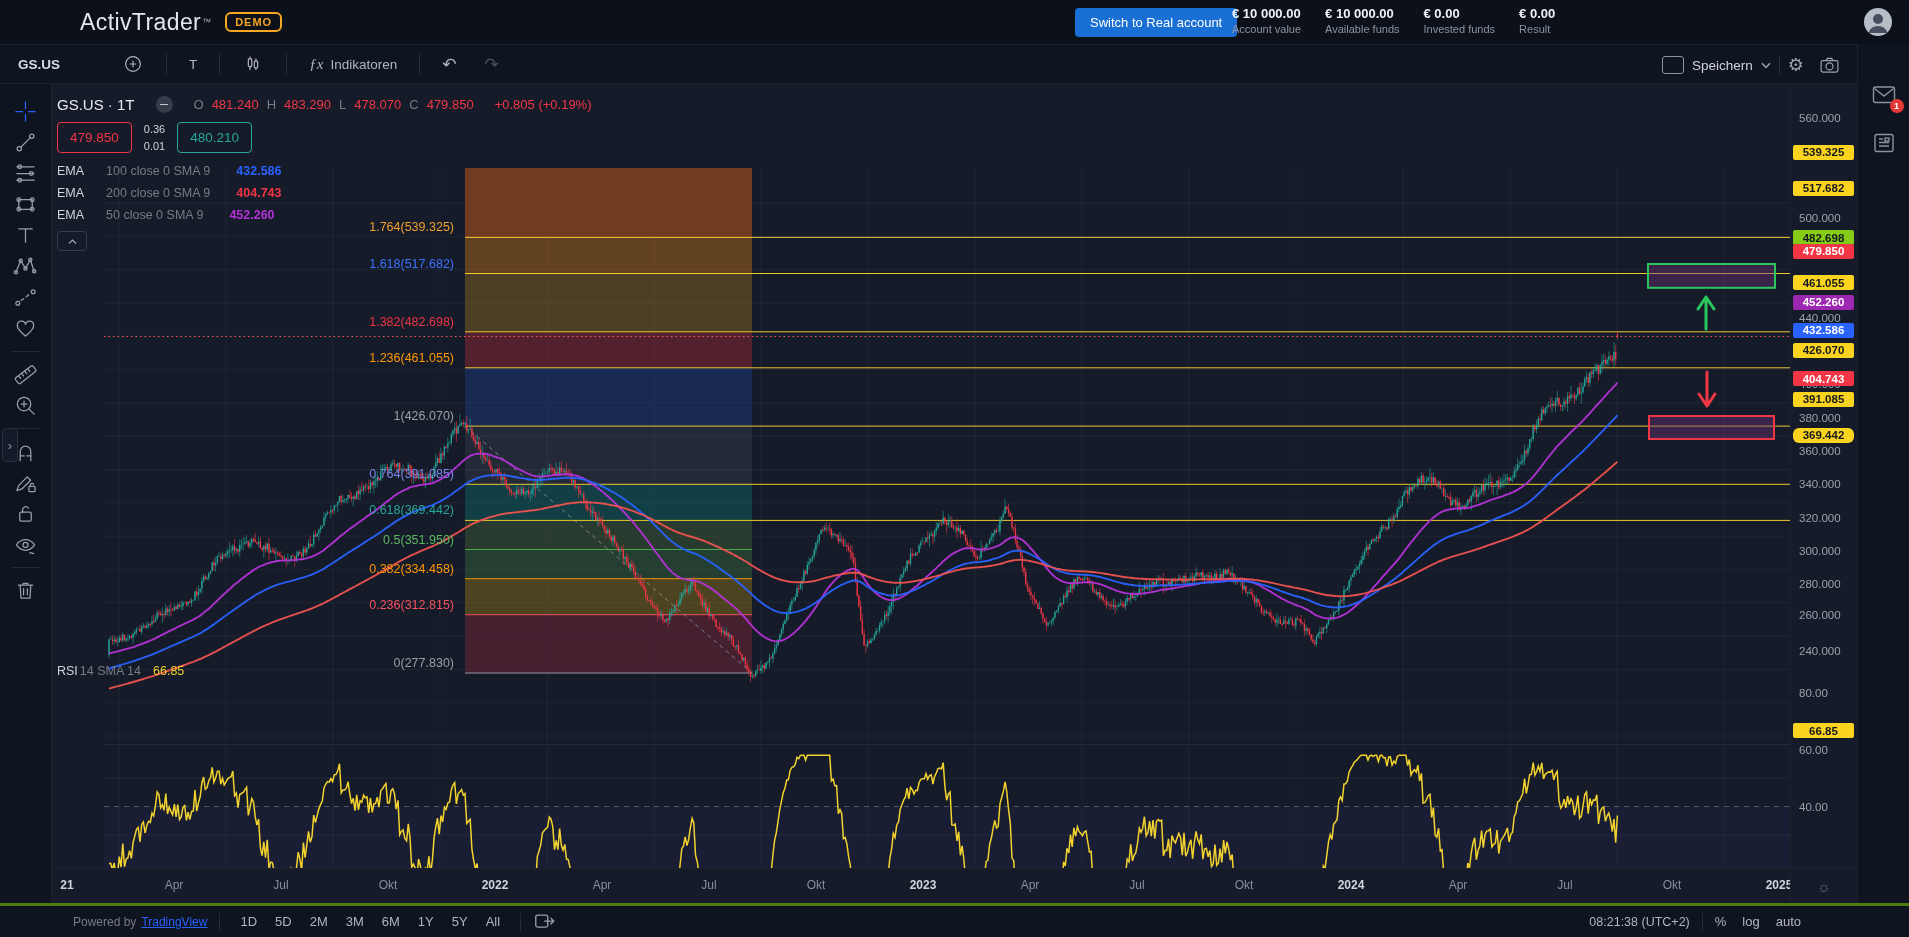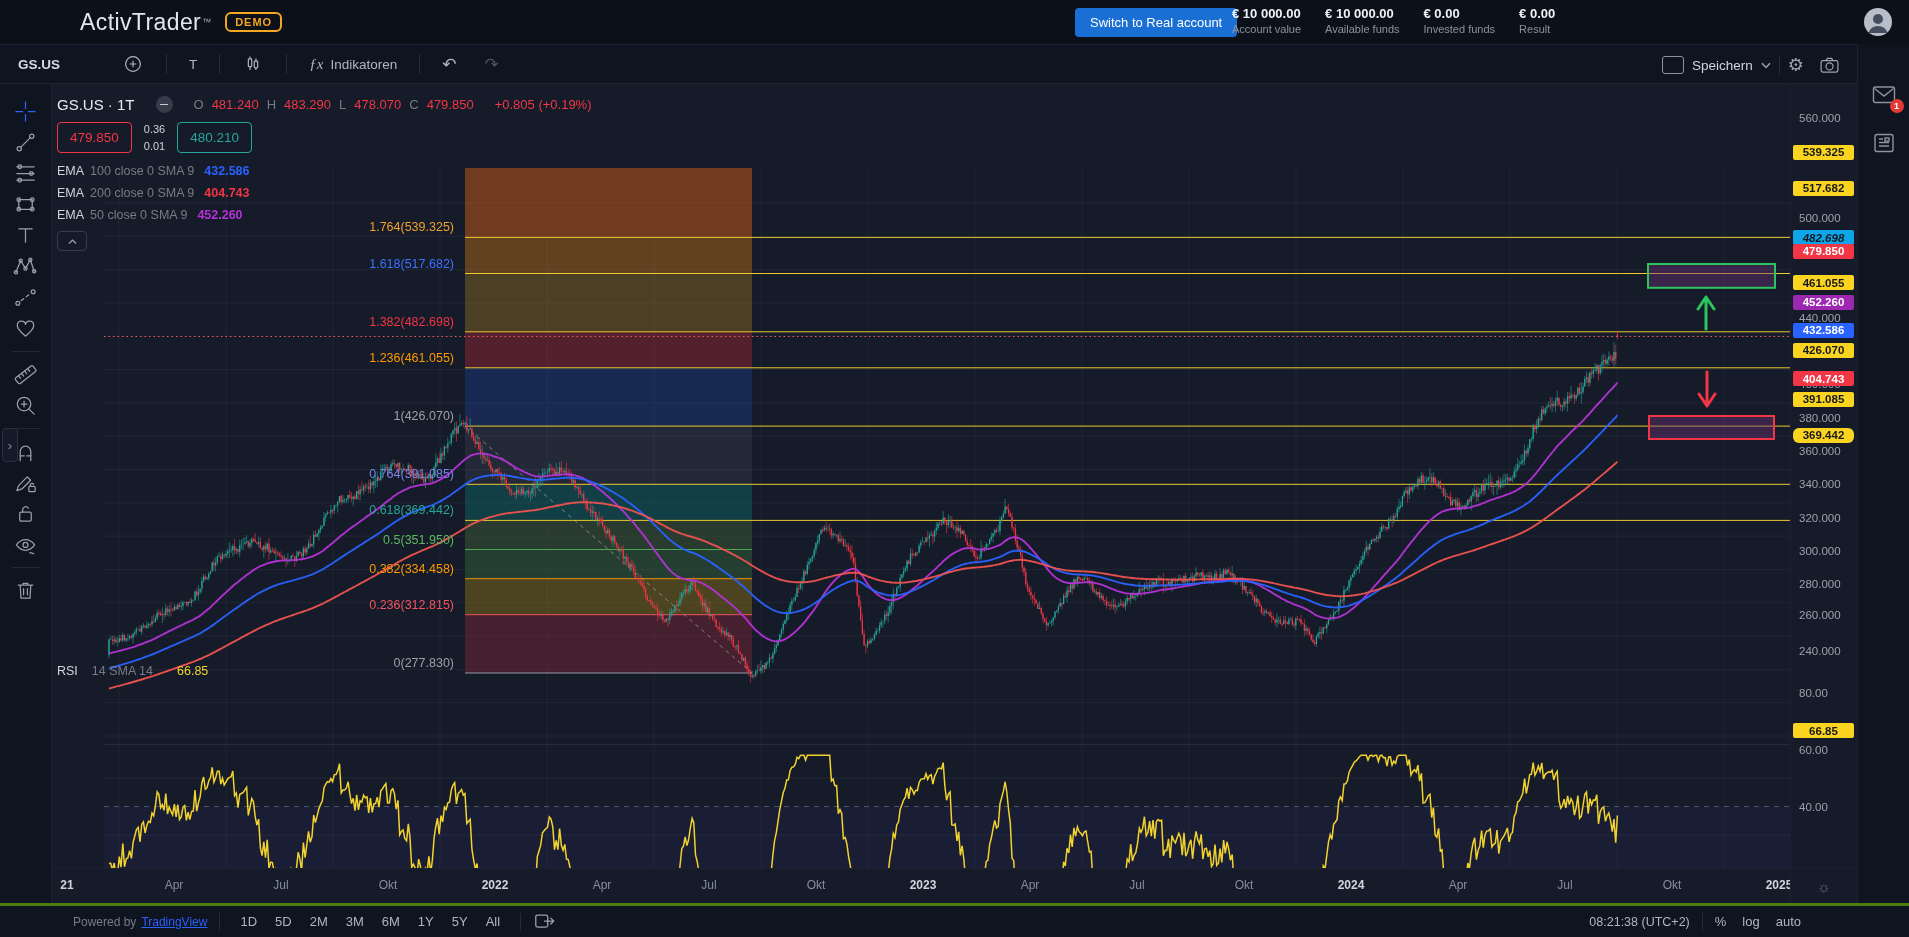--- a/index.html
+++ b/index.html
@@ -62,26 +62,26 @@
   .ohlc { display:flex; gap:8px; font-size:13px; }
   .ohlc .k { color:#787b86; } .ohlc .v { color:#f23645; }
   .lg-change { font-size:13px; color:#f23645; }
   .lg-row2 { display:flex; align-items:stretch; gap:5px; margin-top:9px; }
   .px-box { border:1px solid; border-radius:4px; padding:6px 12px; font-size:13.5px; display:flex; align-items:center; cursor:pointer; }
   .px-sell { border-color:#f23645; color:#f23645; }
   .px-buy  { border-color:#26a69a; color:#26a69a; }
   .spread { display:flex; flex-direction:column; justify-content:center; gap:3px; text-align:center; font-size:11px; color:#ced2da; }
   .spread span { background:#161b29cc; border-radius:3px; padding:1px 7px; }
   .ind-rows { margin-top:11px; display:flex; flex-direction:column; gap:8px; }
-  .ind-row { display:flex; gap:6px; font-size:12.5px; align-items:flex-end; }
+  .ind-row { display:flex; gap:22px; font-size:12.5px; align-items:flex-end; }
   .ind-row .nm { color:#d1d4dc; } .ind-row .pr { color:#787b86; } .ind-row .vl { font-weight:600; margin-left:4px; }
   .collapse-btn { margin-top:9px; width:30px; height:20px; border:1px solid #363c4a; border-radius:4px;
           display:flex; align-items:center; justify-content:center; cursor:pointer; background:rgba(20,26,40,.6); }
   .collapse-btn svg { width:11px; height:7px; stroke:#9aa2ad; fill:none; stroke-width:1.6; }
-  .rsi-legend { position:absolute; left:57px; top:664px; z-index:5; display:flex; gap:14px; font-size:12.5px; align-items:baseline; }
+  .rsi-legend { position:absolute; left:57px; top:664px; z-index:5; display:flex; gap:2px; font-size:12.5px; align-items:baseline; }
   .rsi-legend .nm { color:#d1d4dc; } .rsi-legend .pr { color:#787b86; } .rsi-legend .vl { color:#f2d22e; margin-left:10px; }
 
   
   .price-axis { position:absolute; left:1790px; top:84px; width:67px; height:784px; border-left:1px solid #1c2230; z-index:4; background:#151b29; }
   .ptick { position:absolute; left:8px; font-size:11.5px; color:#9aa2ad; white-space:nowrap; }
   .pbadge { position:absolute; left:2px; width:61px; text-align:center; font-size:11.5px; font-weight:700;
           border-radius:2px; padding:1.5px 0; z-index:3; }
 
   
   .time-axis { position:absolute; left:52px; top:868px; width:1738px; height:35px; border-top:1px solid #1c2230; z-index:4; background:#151b29; }
@@ -484,21 +484,21 @@
       <span class="ptick" style="top: 461.056px;">300.000</span>
       <span class="ptick" style="top: 494.368px;">280.000</span>
       <span class="ptick" style="top: 525px;">260.000</span>
       <span class="ptick" style="top: 560.992px;">240.000</span>
       <span class="ptick" style="top: 603px;">80.00</span>
       <span class="ptick" style="top: 660.056px;">60.00</span>
       <span class="ptick" style="top: 717.112px;">40.00</span>
       <span class="ptick" style="top: 816px;">20.00</span>
       <span class="pbadge" style="top: 60.9363px; background: rgb(251, 212, 32); color: rgb(21, 24, 30);">539.325</span>
       <span class="pbadge" style="top: 96.9849px; background: rgb(251, 212, 32); color: rgb(21, 24, 30);">517.682</span>
-      <span class="pbadge" style="top: 146.254px; background: #0ea5e9; color: rgb(21, 24, 30); font-style: italic;">482.698</span>
+      <span class="pbadge" style="top: 146.254px; background: #84cc16; color: rgb(21, 24, 30);">482.698</span>
       <span class="pbadge" style="top: 159.998px; background: rgb(242, 54, 69); color: rgb(255, 255, 255);">479.850</span>
       <span class="pbadge" style="top: 191.303px; background: rgb(251, 212, 32); color: rgb(21, 24, 30);">461.055</span>
       <span class="pbadge" style="top: 210.952px; background: rgb(156, 39, 176); color: rgb(255, 255, 255);">452.260</span>
       <span class="pbadge" style="top: 238.721px; background: rgb(41, 98, 255); color: rgb(255, 255, 255);">432.586</span>
       <span class="pbadge" style="top: 258.574px; background: rgb(251, 212, 32); color: rgb(21, 24, 30);">426.070</span>
       <span class="pbadge" style="top: 287.096px; background: rgb(242, 54, 69); color: rgb(255, 255, 255);">404.743</span>
       <span class="pbadge" style="top: 307.845px; background: rgb(251, 212, 32); color: rgb(21, 24, 30);">391.085</span>
       <span class="pbadge" style="top: 343.893px; background: rgb(251, 212, 32); color: rgb(21, 24, 30); border-radius: 6px;">369.442</span>
       <span class="pbadge" style="top: 639.014px; background: rgb(251, 212, 32); color: rgb(21, 24, 30);">66.85</span>
     </div>

